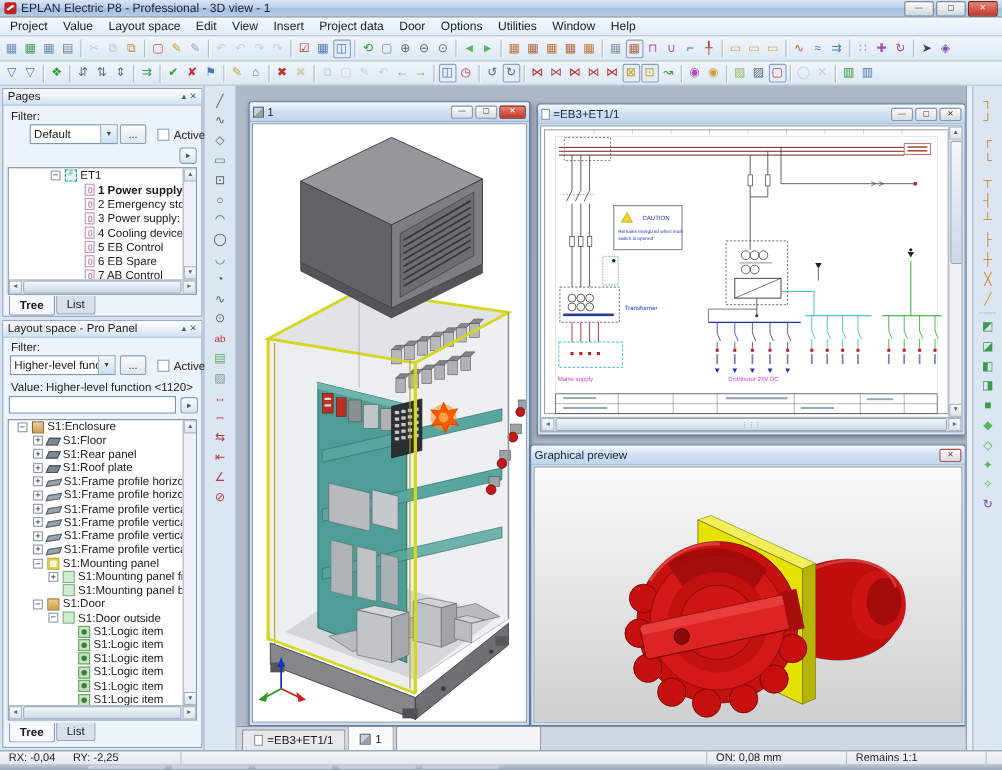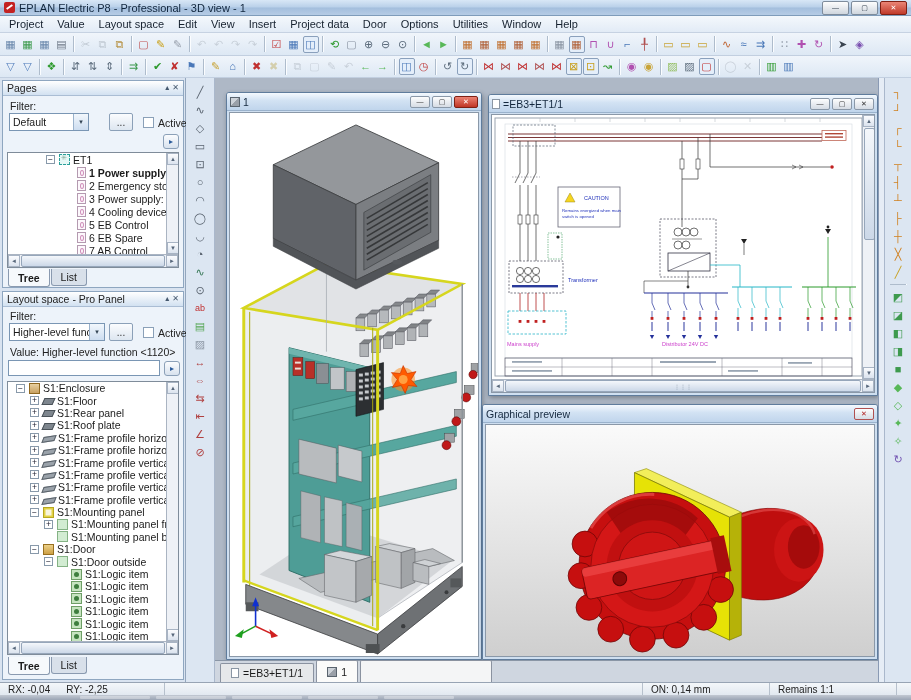--- a/index.html
+++ b/index.html
@@ -279,21 +279,21 @@
 
   <div class="panel" id="pages-panel">
     <div class="panel-title">
       <span>Pages</span>
       <span class="pt-btns">
         <span class="pt-btn">▴</span>
         <span class="pt-btn">✕</span>
       </span>
     </div>
     <div class="plabel" style="left:7px;top:19px">Filter:</div>
-    <div class="combo" style="left:6px;top:32px;width:80px">
+    <div class="combo" style="left:24px;top:32px;width:80px">
       <span class="txt">Default</span>
       <span class="drop">▾</span>
     </div>
     <div class="sbtn" style="left:106px;top:32px;width:24px;height:18px">...</div>
     <span class="checkbox" style="left:140px;top:36px"></span>
     <div class="plabel" style="left:155px;top:36px">Active</div>
     <div class="apply-btn" style="left:160px;top:53px">▸</div>
     <div class="treebox" style="left:4px;top:71px;width:172px;height:116px">
       <div class="trows" id="pages-tree">
           <div class="trow" style="padding-left: 38px;">
@@ -996,21 +996,21 @@
     <span class="tb-btn" style="color: rgb(88, 184, 88);">◇</span>
     <span class="tb-btn" style="color: rgb(88, 184, 88);">✦</span>
     <span class="tb-btn" style="color: rgb(88, 184, 88);">✧</span>
     <span class="tb-btn" style="color: rgb(112, 80, 176);">↻</span>
   </div>
 
 <div class="abs statusbar">
   <span class="st-cell" style="border-right:none">RX: -0,04</span>
   <span class="st-cell" style="width:90px">RY: -2,25</span>
   <span class="st-flex"></span>
-  <span class="st-cell" style="width:110px">ON: 0,14 mm</span>
+  <span class="st-cell" style="width:110px">ON: 0,08 mm</span>
   <span class="st-cell" style="width:110px">Remains 1:1</span>
   <span style="width:14px"></span>
 </div>
 <div class="abs taskstrip">
   <span></span>
     <span></span>
     <span></span>
     <span></span>
     <span></span>
 </div>

